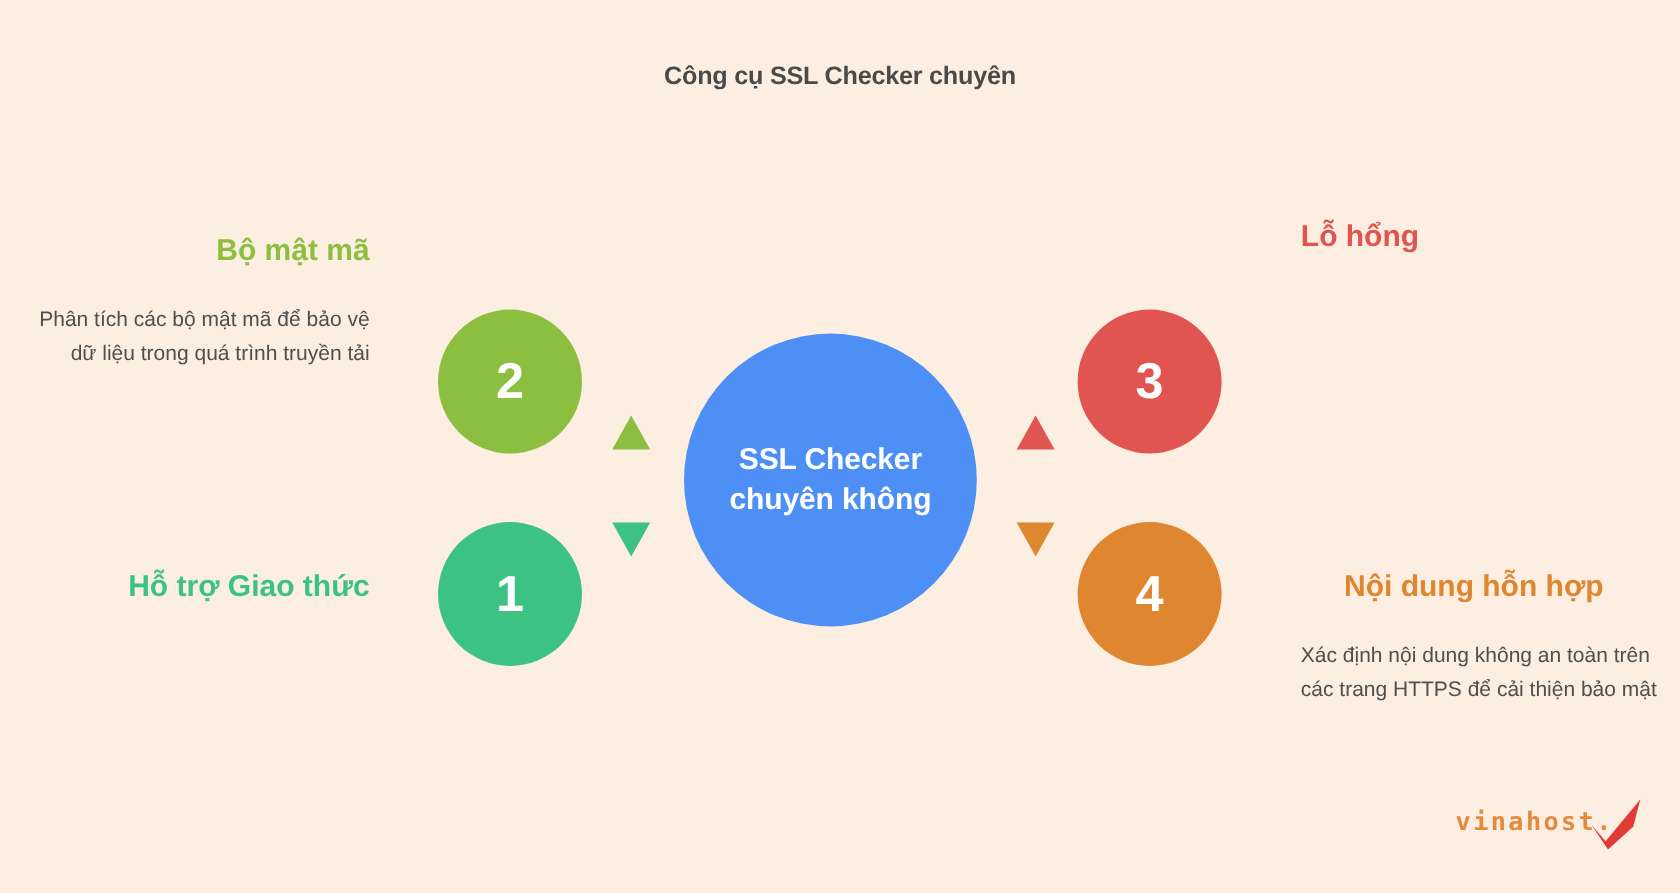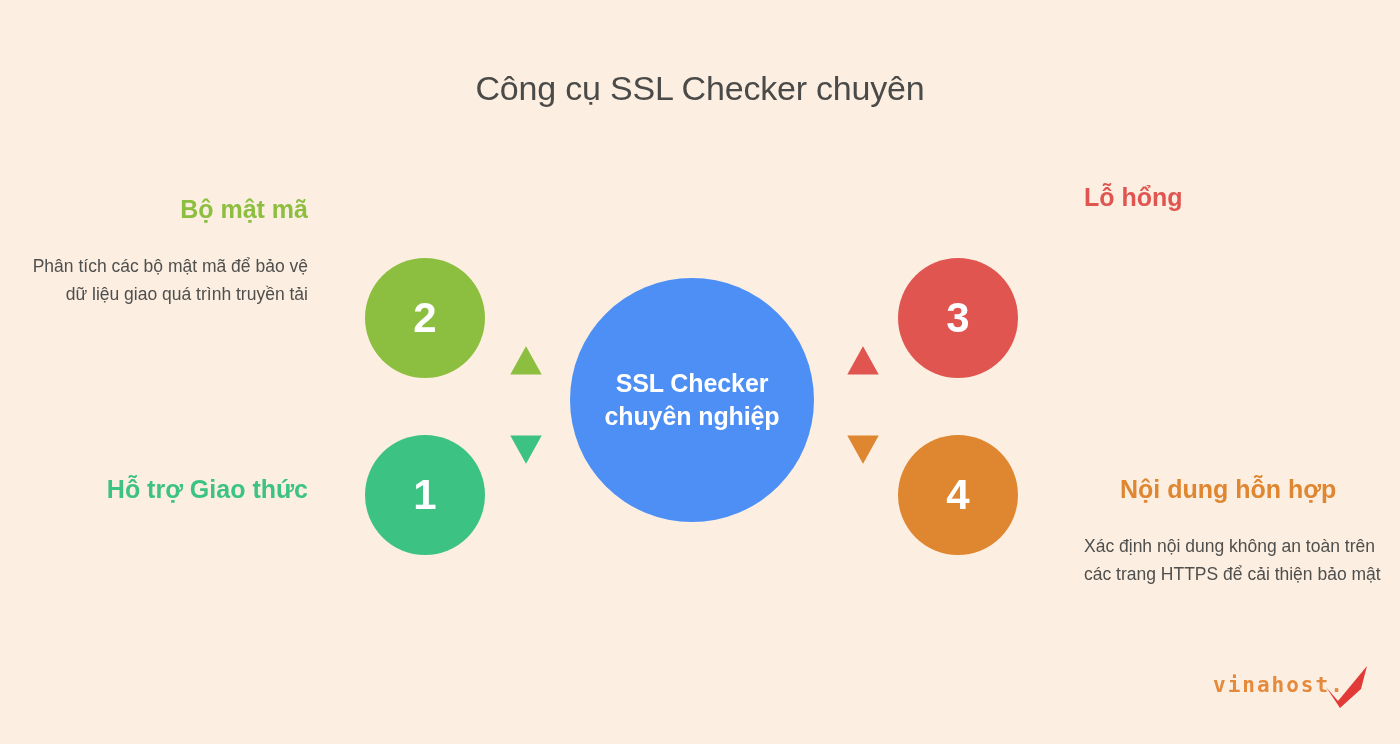--- a/index.html
+++ b/index.html
@@ -22,26 +22,26 @@
     position:absolute;
     inset:0;
     width:1400px;
     height:744px;
   }
 
   
   .page-title {
     position:absolute;
     left:370px;
-    top:66px;
+    top:50px;
     width:660px;
     text-align:center;
-    font-size:34px;
+    font-size:21px;
     line-height:1.33;
-    font-weight:normal;
+    font-weight:bold;
     color:#4A4A48;
     letter-spacing:-0.2px;
   }
 
   
   .side-block { position:absolute; width:300px; }
 
   .side-block.left  { left:8px;  text-align:right; }
   .side-block.right { left:1084px; text-align:left; }
 
@@ -157,21 +157,21 @@
 <body>
 
 <div class="stage">
 
   <h1 class="page-title">
     <span>Công cụ SSL Checker chuyên</span><br>
   </h1>
 
   <div class="side-block left" id="block-cipher">
     <div class="block-heading">Bộ mật mã</div>
-    <div class="block-body">Phân tích các bộ mật mã để bảo vệ dữ liệu giao quá trình truyền tải</div>
+    <div class="block-body">Phân tích các bộ mật mã để bảo vệ dữ liệu trong quá trình truyền tải</div>
   </div>
 
   <div class="side-block left" id="block-protocol">
     <div class="block-heading">Hỗ trợ Giao thức</div>
   </div>
 
   <div class="side-block right" id="block-vuln">
     <div class="block-heading">Lỗ hổng</div>
   </div>
 
@@ -210,21 +210,21 @@
   </div>
   <div class="tri" id="tri-orange">
     <svg viewBox="0 0 46 46" xmlns="http://www.w3.org/2000/svg">
       <polygon points="3,5 43,5 23,41" fill="#DF8630" stroke="#FCEEE1" stroke-width="5" stroke-linejoin="round"></polygon>
     </svg>
   </div>
 
   <div class="center-circle">
     <div class="label">
       <span>SSL Checker</span><br>
-      <span>chuyên nghiệp</span>
+      <span>chuyên không</span>
     </div>
   </div>
 
   <div class="logo">
     <div class="logo-text">vinahost.</div>
     <svg class="logo-check" viewBox="0 0 48 46" xmlns="http://www.w3.org/2000/svg">
       <path d="M3 24 L15 38 L44 3 L38 26 L17 45 Z" fill="#E23B37"></path>
     </svg>
   </div>
 

